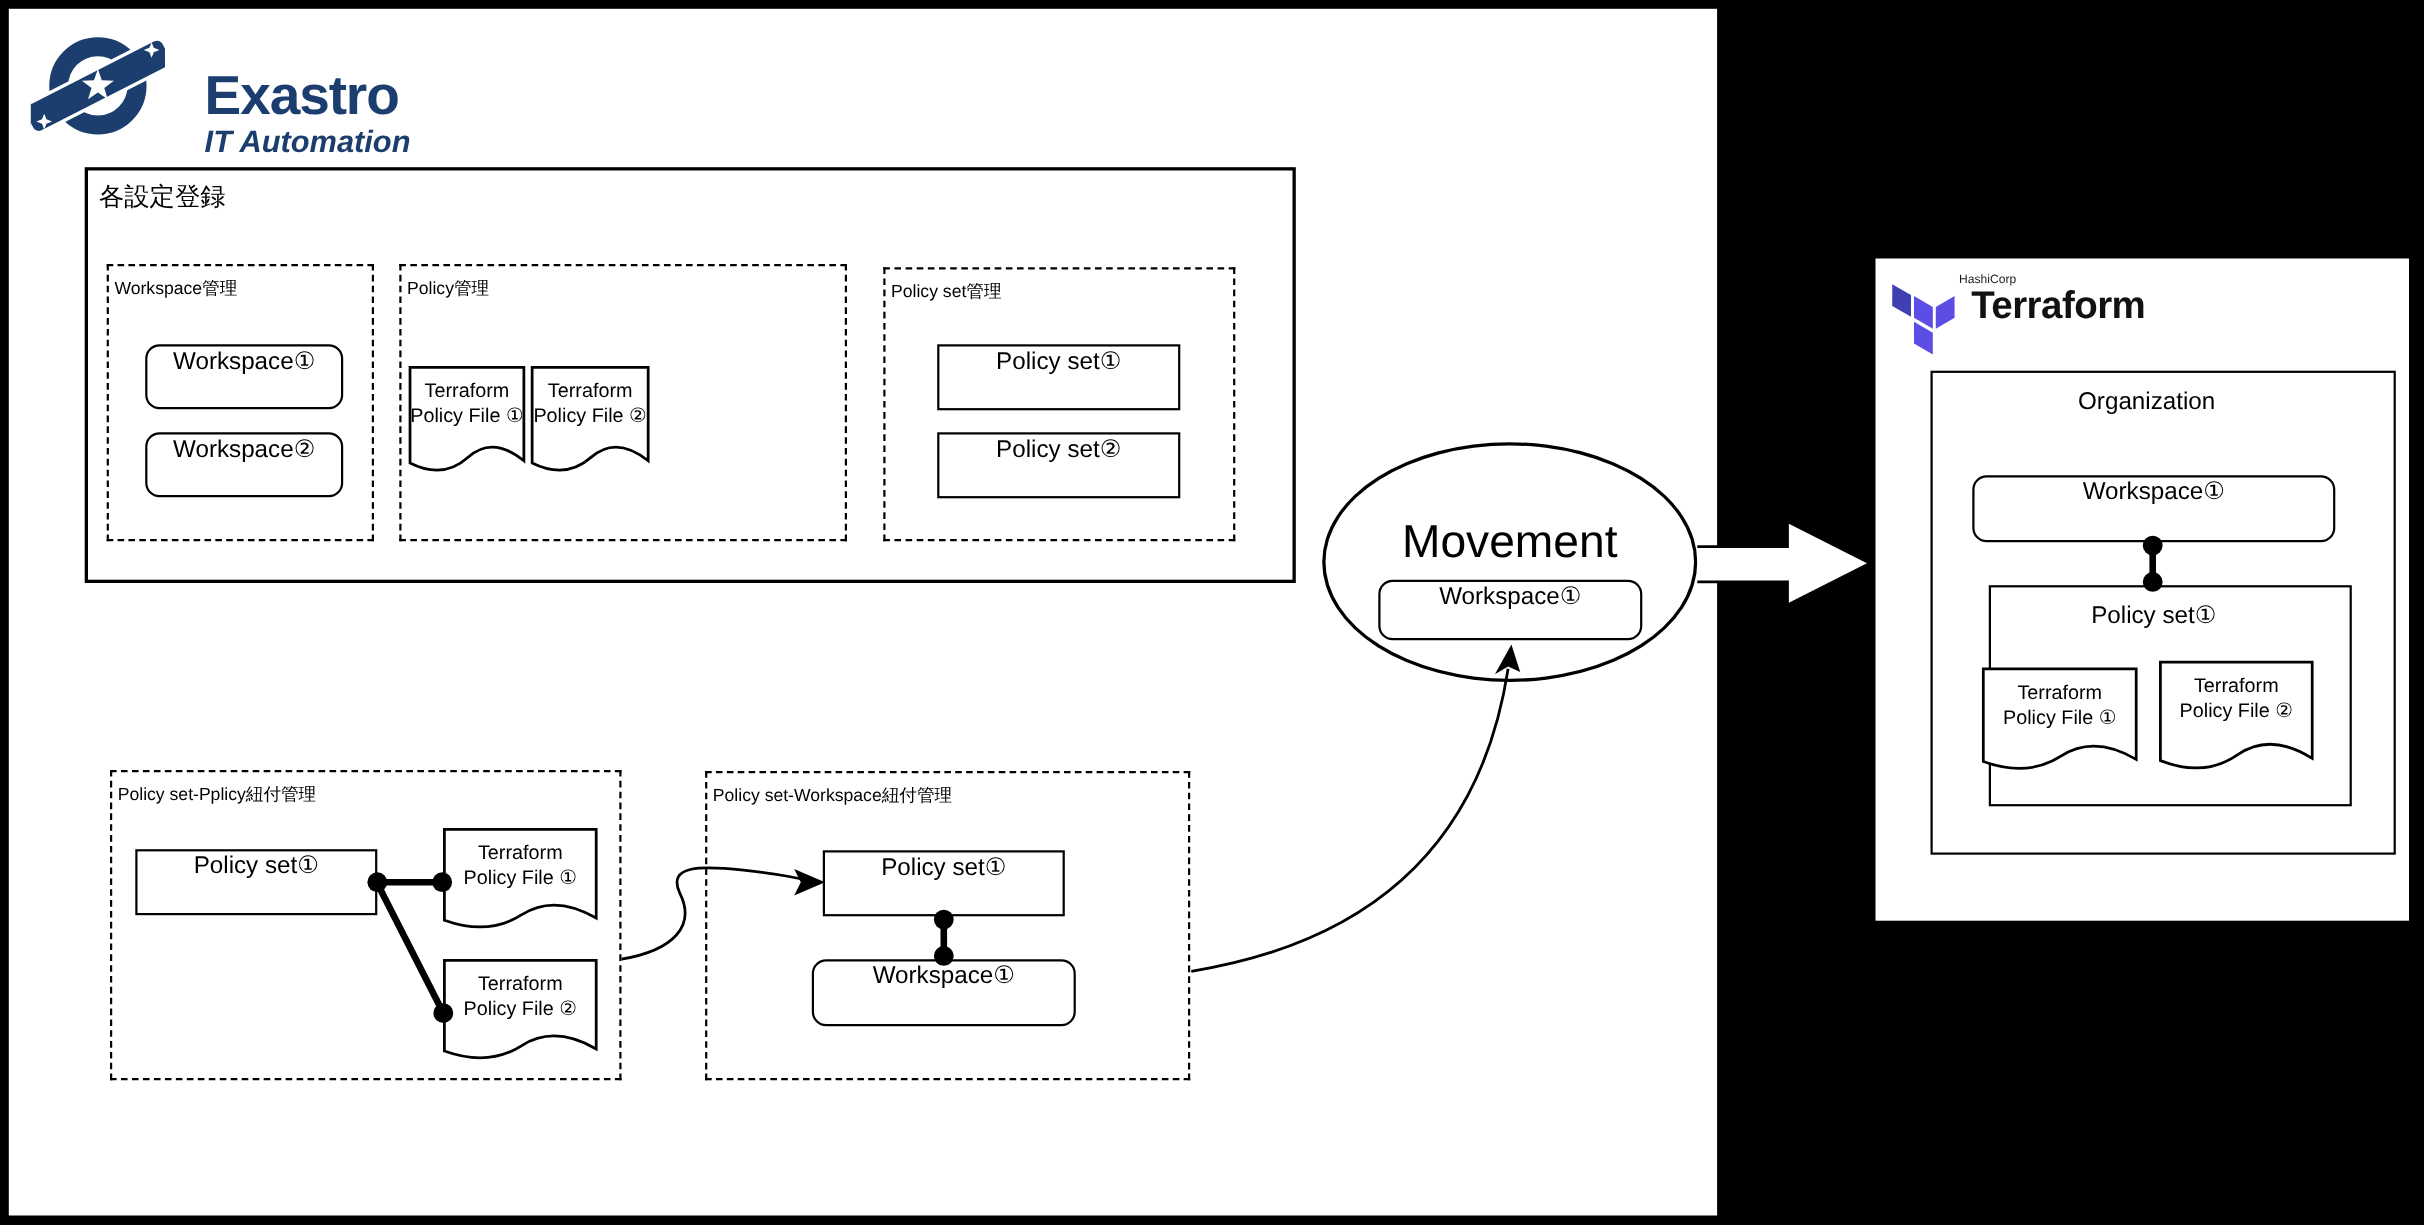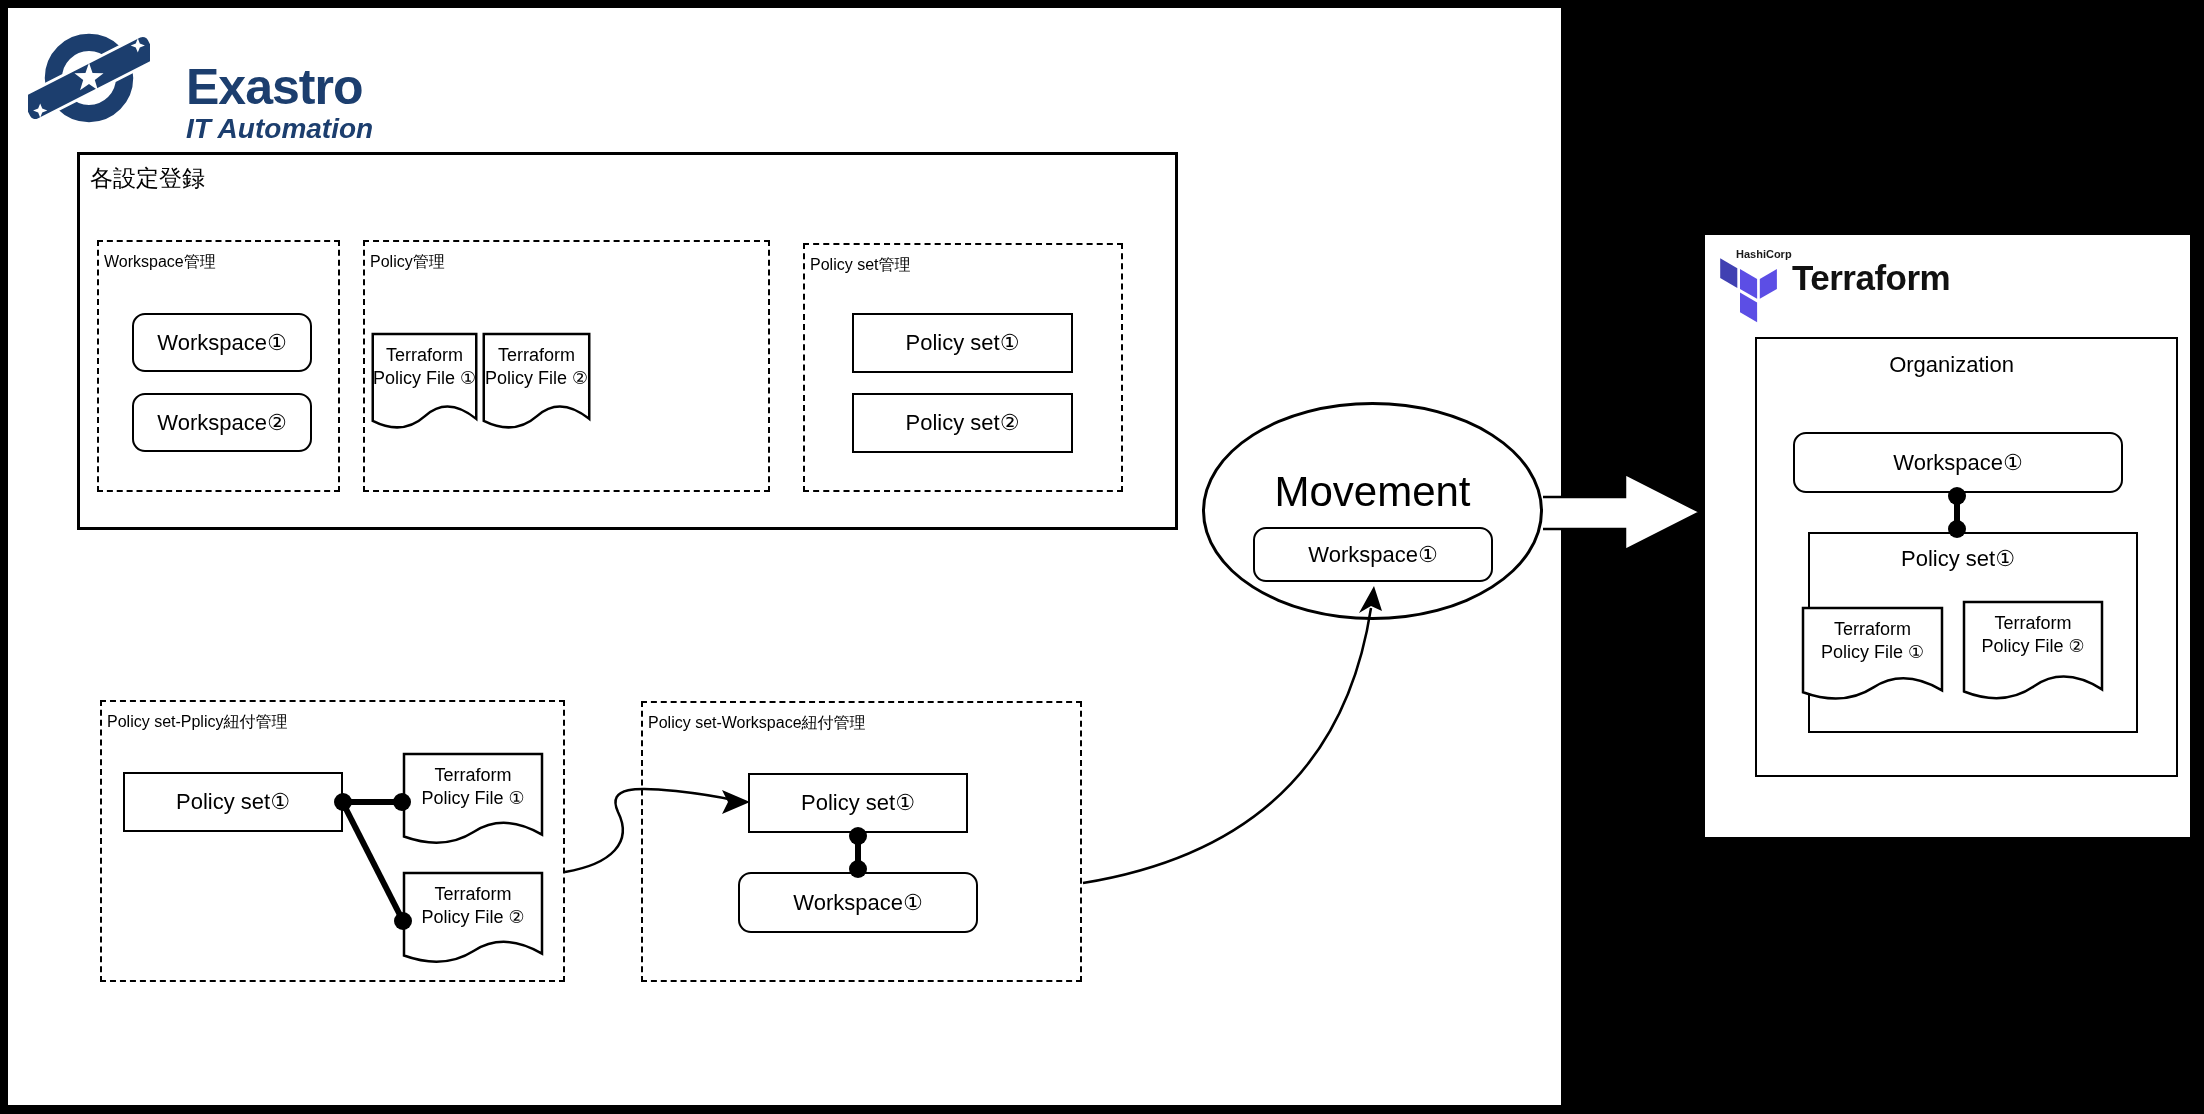--- a/index.html
+++ b/index.html
@@ -23,21 +23,21 @@
   .exastro-sub   { font-size:28px; font-weight:700; line-height:1.1; margin-top:2px;font-style:italic; }
 
   
   .box   { position:absolute; background:transparent; }
   .solid { border:3px solid #000;margin-left:15px; }
   .dashed{ border:2.5px dashed #000; }
   .sec-title { position:absolute; left:10px; top:8px; font-size:23px; white-space:nowrap; }
   .grp-title { position:absolute; left:5px;  top:10px; font-size:16px; white-space:nowrap; }
 
   .node {
-    position:absolute; display:flex; align-items:center; justify-content:center;
+    position:absolute; display:flex; justify-content:center;
     border:2.5px solid #000; background:#fff; font-size:22px; white-space:nowrap;
   }
   .round { border-radius:13px; }
 
   
   .doc { position:absolute; }
   .doc svg { position:absolute; left:0; top:0; width:100%; height:100%; overflow:visible; }
   .doc path { fill:#fff; stroke:#000; stroke-width:2.5; vector-effect:non-scaling-stroke; }
   .doc-text {
     position:absolute; left:0; right:0; top:11px; text-align:center;
@@ -48,21 +48,21 @@
   
   .ellipse {
     position:absolute; left:1202px; top:402px; width:341px; height:218px;
     border:3px solid #000; border-radius:50%; background:#fff;
   }
   .mv-title { position:absolute; left:1202px; top:468px; width:341px; text-align:center; font-size:42px; }
 
   
   .tf-panel { position:absolute; left:1705px; top:235px; width:485px; height:602px; background:#fff; }
   .tf-mark { position:absolute; left:1718px; top:252px; width:62px; height:72px; }
-  .tf-vendor  { position:absolute; left:1716px; top:248px; font-size:11px; font-weight:700; color:#1a1a1a;padding-left:20px; }
+  .tf-vendor  { position:absolute; left:1761px; top:248px; font-size:11px; font-weight:400; color:#1a1a1a;padding-left:20px; }
   .tf-product { position:absolute; left:1792px; top:258px; font-size:35px; font-weight:700; color:#111; letter-spacing:-0.5px; }
   .center-label { position:absolute; text-align:center; font-size:22px; }
 
   
   #overlay { position:absolute; left:0; top:0; width:2204px; height:1114px; z-index:50; pointer-events:none; }
   #overlay line, #overlay path { stroke:#000; }
   #overlay circle, #overlay polygon { fill:#000; }
 </style>
 </head>
 <body>

